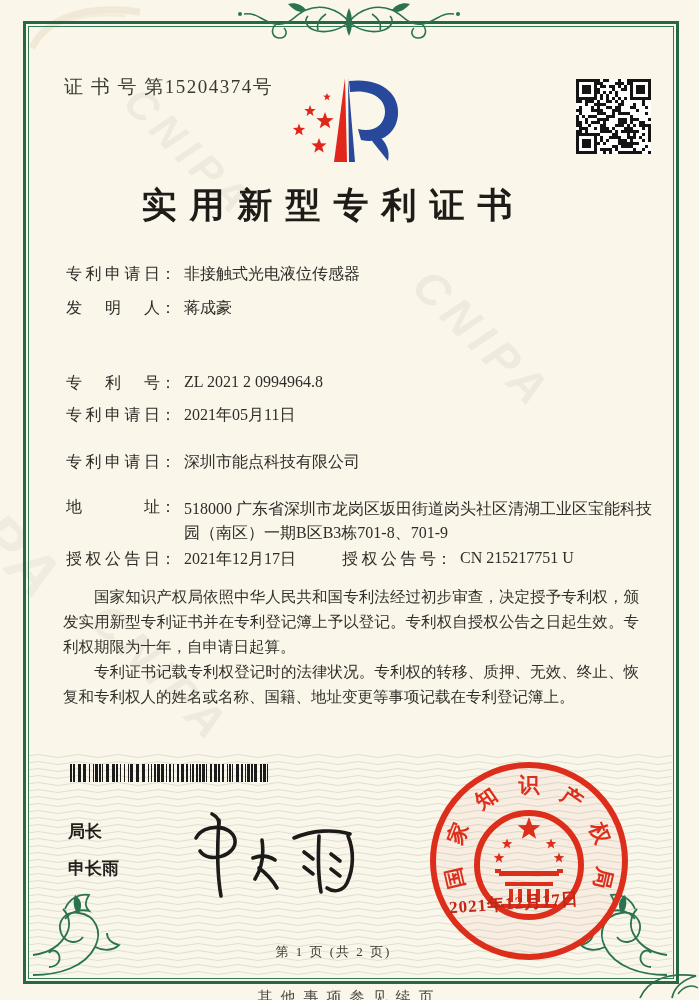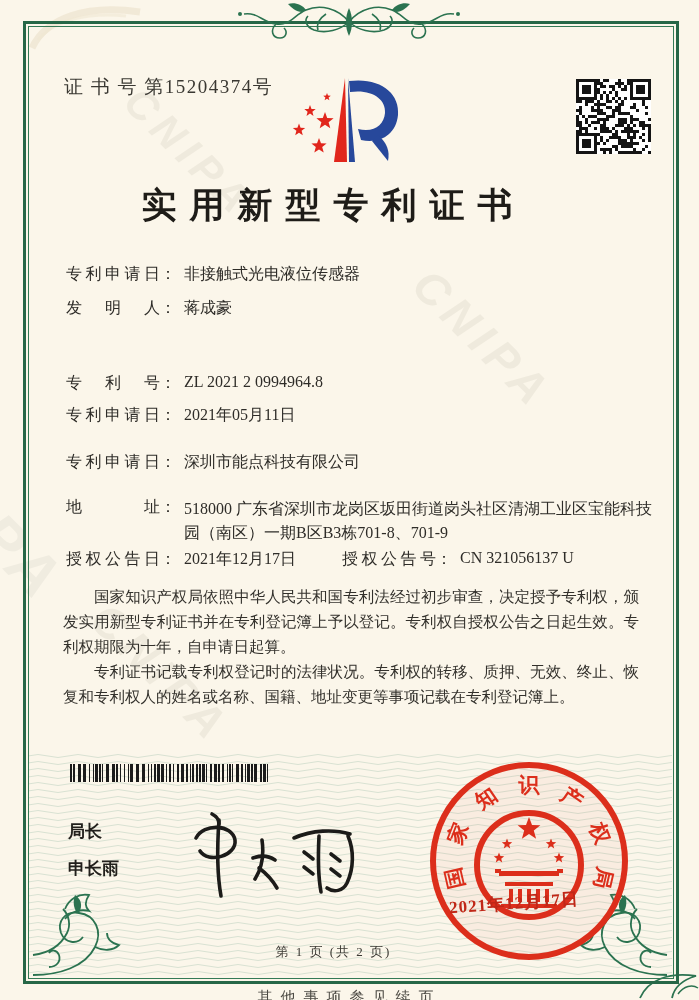--- a/index.html
+++ b/index.html
@@ -540,21 +540,21 @@
   <span class="fvalue">深圳市能点科技有限公司</span>
 </div>
 <div class="frow" id="row-address">
   <span class="flabel">地址</span><span class="fcolon">：</span>
   <span class="fvalue">518000 广东省深圳市龙岗区坂田街道岗头社区清湖工业区宝能科技园（南区）一期B区B3栋701-8、701-9</span>
 </div>
 <div class="frow" id="row-grant">
   <span class="flabel">授权公告日</span><span class="fcolon">：</span>
   <span class="fvalue">2021年12月17日</span>
   <span class="flabel2">授权公告号</span><span class="fcolon">：</span>
-  <span class="fvalue">CN 321056137 U</span>
+  <span class="fvalue">CN 215217751 U</span>
 </div>
 
 <div id="body-text">
   <p>国家知识产权局依照中华人民共和国专利法经过初步审查，决定授予专利权，颁发实用新型专利证书并在专利登记簿上予以登记。专利权自授权公告之日起生效。专利权期限为十年，自申请日起算。</p>
   <p>专利证书记载专利权登记时的法律状况。专利权的转移、质押、无效、终止、恢复和专利权人的姓名或名称、国籍、地址变更等事项记载在专利登记簿上。</p>
 </div>
 
 <svg id="barcode" width="198" height="18">
     <rect x="0" y="0" width="2" height="18" fill="#1b1b1b"></rect>
     <rect x="3" y="0" width="2" height="18" fill="#1b1b1b"></rect>

